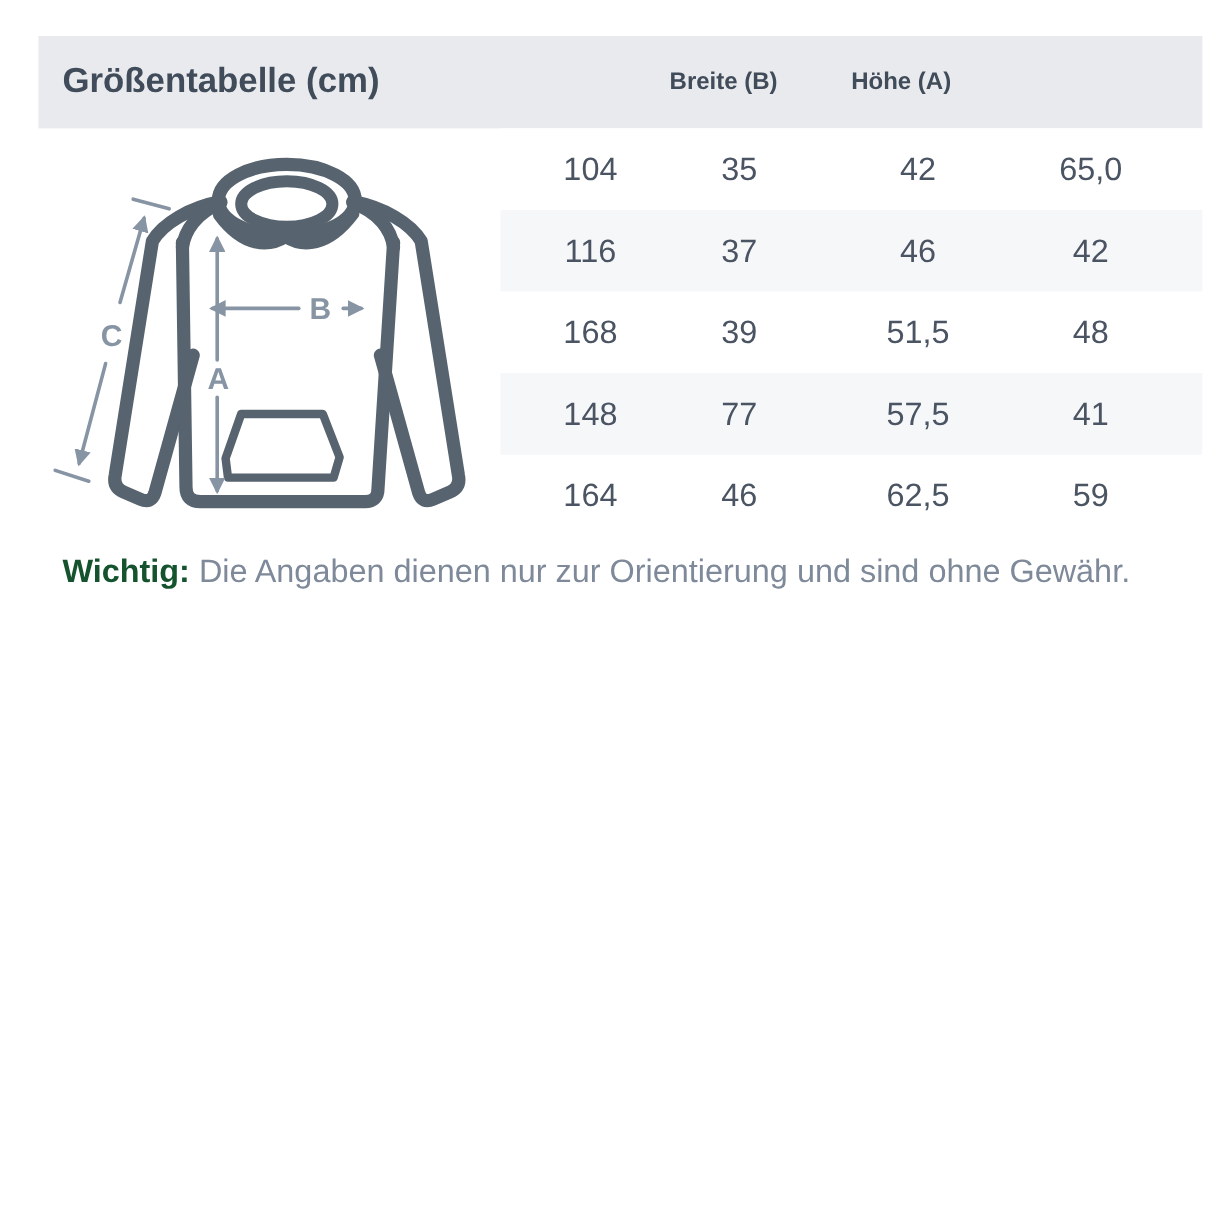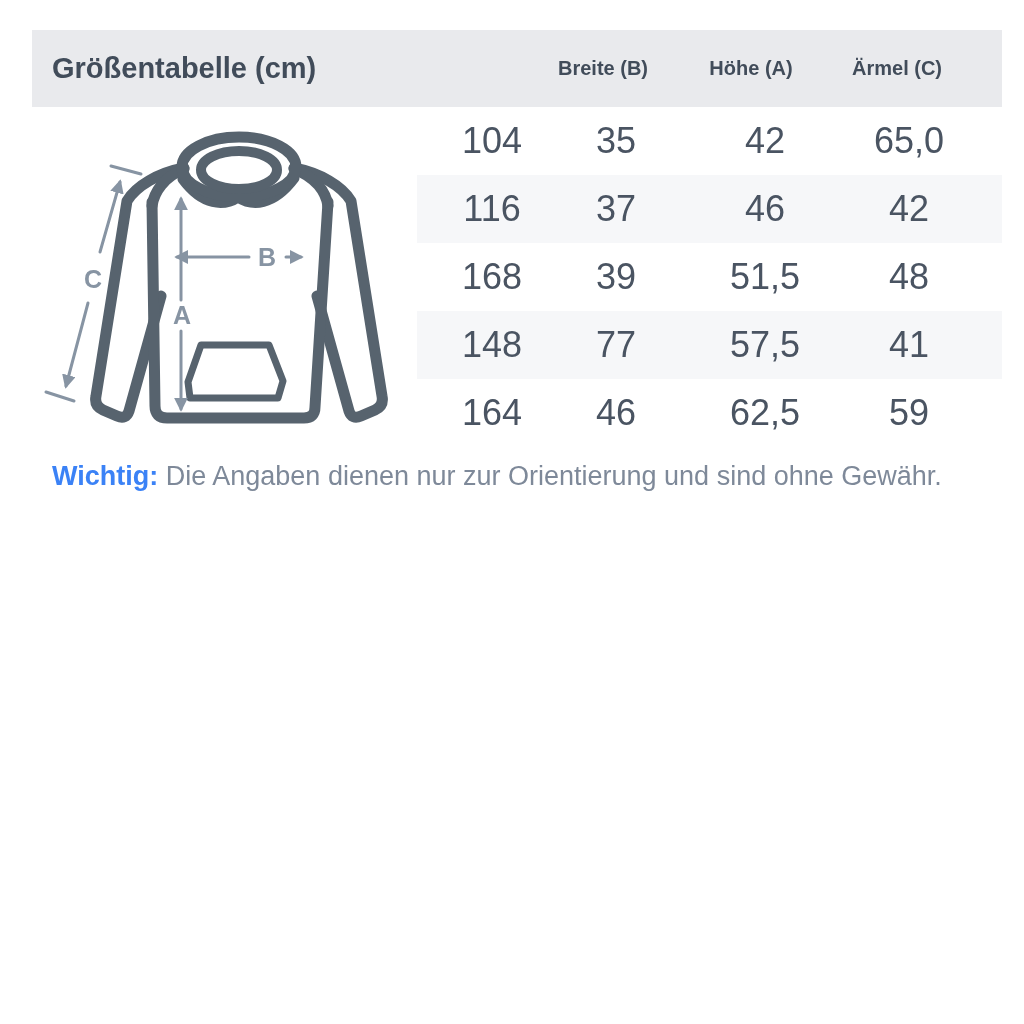--- a/index.html
+++ b/index.html
@@ -48,21 +48,21 @@
     left: 417px; top: 107px;
     width: 585px;
   }
   .size-row {
     height: 68px;
     display: grid;
     grid-template-columns: 150px 98px 200px 88px;
     padding-right: 49px;
     align-items: center;
     justify-items: center;
-    font-size: 36px;
+    font-size: 27px;
     color: #4a5462;
     background: #ffffff;
   }
   .size-row:nth-child(even) { background: #f6f7f9; }
   .size-row .cell { text-align: center; white-space: nowrap; }
 
   
   .hoodie-svg {
     position: absolute;
     left: 40px; top: 125px;
@@ -79,32 +79,31 @@
 
   
   .note {
     position: absolute;
     left: 52px; top: 456px;
     width: 900px;
     font-size: 27px;
     line-height: 40px;
     color: #7e8999;
   }
-  .note b { color: #3b82f6; font-weight: bold; text-align: center; }
+  .note b { color: #14532d; font-weight: bold; text-align: center; }
 </style>
 </head>
 <body>
 
 <div class="canvas">
 
   <div class="header-bar">
     <div class="header-title">Größentabelle (cm)</div>
     <div class="col-label c1">Breite (B)</div>
     <div class="col-label c2">Höhe (A)</div>
-    <div class="col-label c3">Ärmel (C)</div>
   </div>
 
   <svg class="hoodie-svg" viewBox="40 125 375 325">
     <defs>
       <marker id="arr" viewBox="0 0 10 10" refX="8" refY="5" markerWidth="4.6" markerHeight="4.6" orient="auto">
         <path d="M0,0 L10,5 L0,10 Z" fill="#8794a3"></path>
       </marker>
     </defs>
 
     <path class="outline" stroke-width="11" d="M 184 168 C 158 173 136 186 127 201 L 96 396 Q 94 406 103 410 L 117 416 Q 126 420 129 411 L 161 296"></path>

